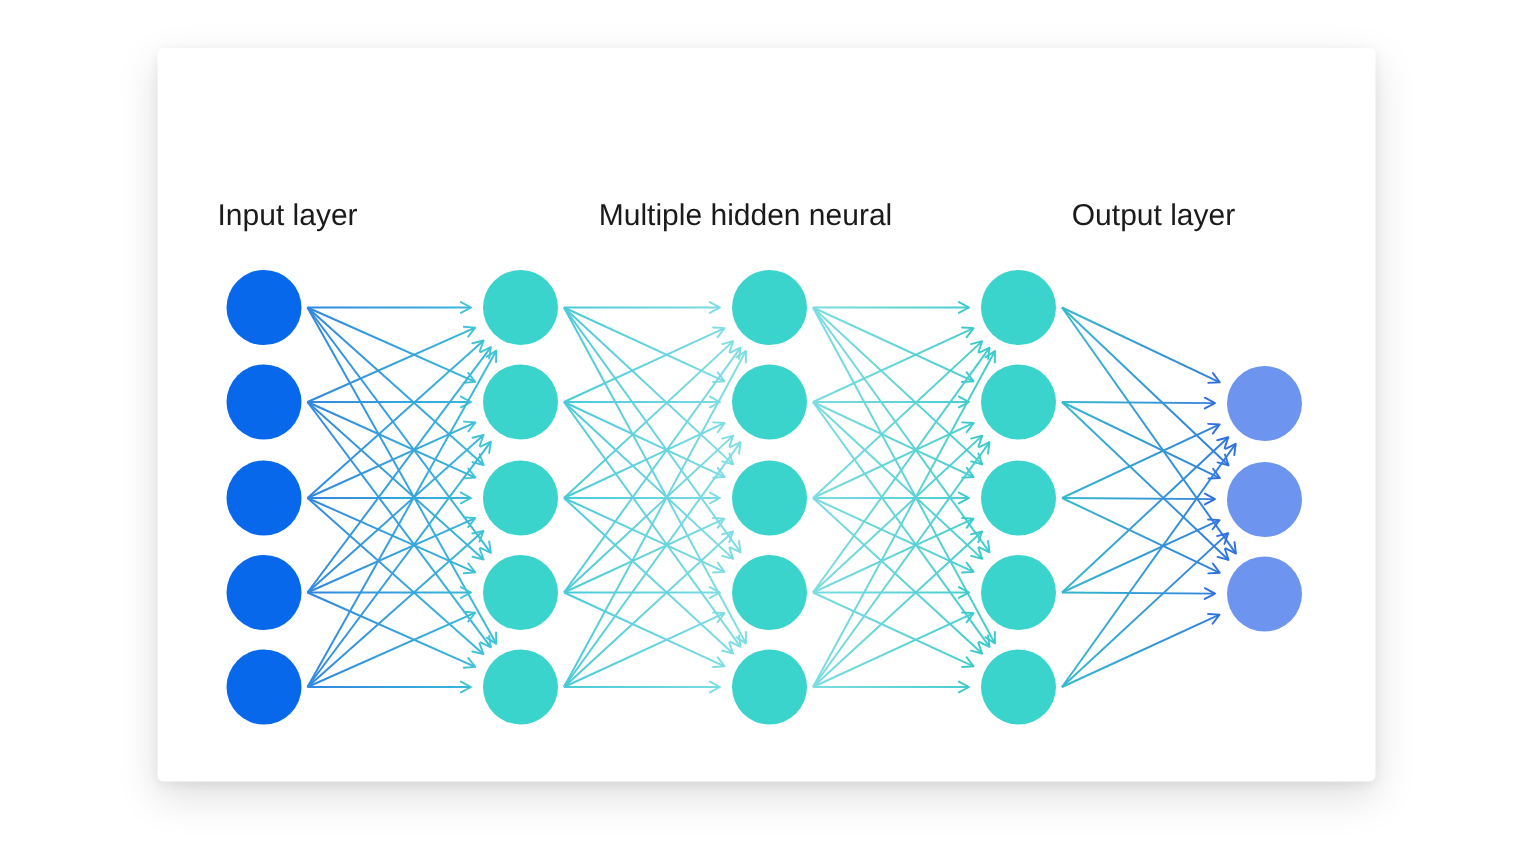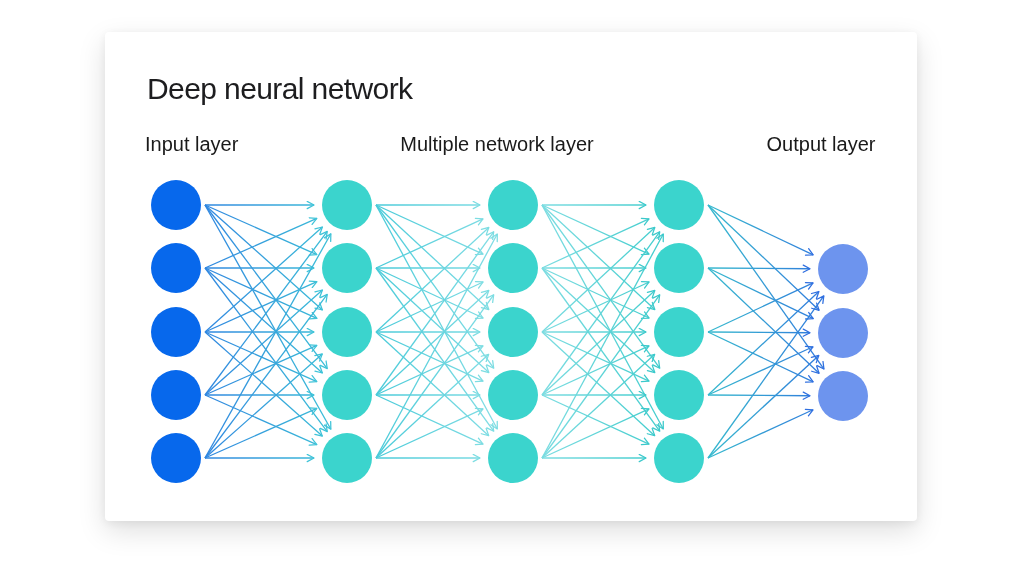--- a/index.html
+++ b/index.html
@@ -41,21 +41,21 @@
     position: absolute;
     top: 101px;
     font-size: 20px;
     line-height: 22px;
     color: #1a1a1a;
     font-weight: 400;
     white-space: nowrap;
   }
   .label-input  { left: 40px; }
   .label-hidden { left: 392px; transform: translateX(-50%); }
-  .label-output { left: 716px; transform: translateX(-50%); }
+  .label-output { left: 664px; transform: translateX(-50%); }
   .diagram {
     position: absolute;
     left: 0;
     top: 0;
     width: 812px;
     height: 489px;
   }
 </style>
 </head>
 <body>
@@ -195,18 +195,17 @@
           <circle cx="574" cy="173" r="25" fill="#3bd4cd"></circle>
           <circle cx="574" cy="236" r="25" fill="#3bd4cd"></circle>
           <circle cx="574" cy="300" r="25" fill="#3bd4cd"></circle>
           <circle cx="574" cy="363" r="25" fill="#3bd4cd"></circle>
           <circle cx="574" cy="426" r="25" fill="#3bd4cd"></circle>
           <circle cx="738" cy="237" r="25" fill="#6d94ee"></circle>
           <circle cx="738" cy="301" r="25" fill="#6d94ee"></circle>
           <circle cx="738" cy="364" r="25" fill="#6d94ee"></circle>
         </g>
       </svg>
-    <div class="title" style="color: rgb(29, 29, 31);">Deep neural network</div>
     <div class="layer-label label-input" style="color: rgb(26, 26, 26);">Input layer</div>
-    <div class="layer-label label-hidden" style="color: rgb(26, 26, 26);">Multiple network layer</div>
+    <div class="layer-label label-hidden" style="color: rgb(26, 26, 26);">Multiple hidden neural</div>
     <div class="layer-label label-output" style="color: rgb(26, 26, 26);">Output layer</div>
   </div>
 </div>
 
 </body></html>

